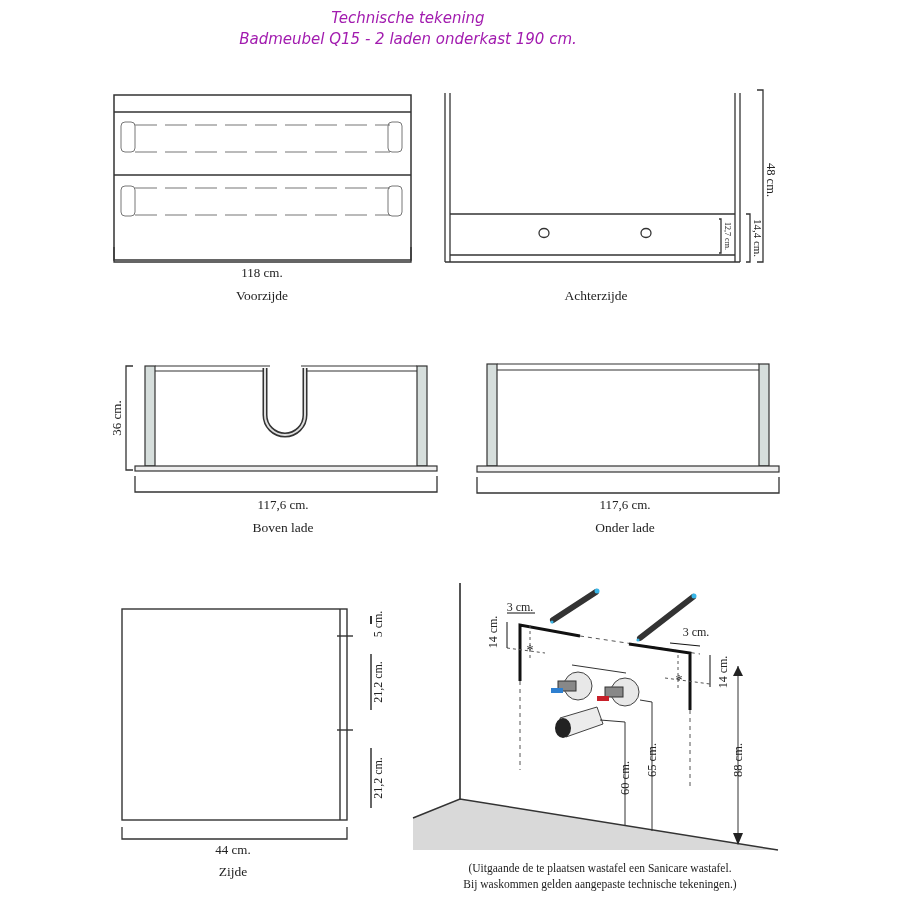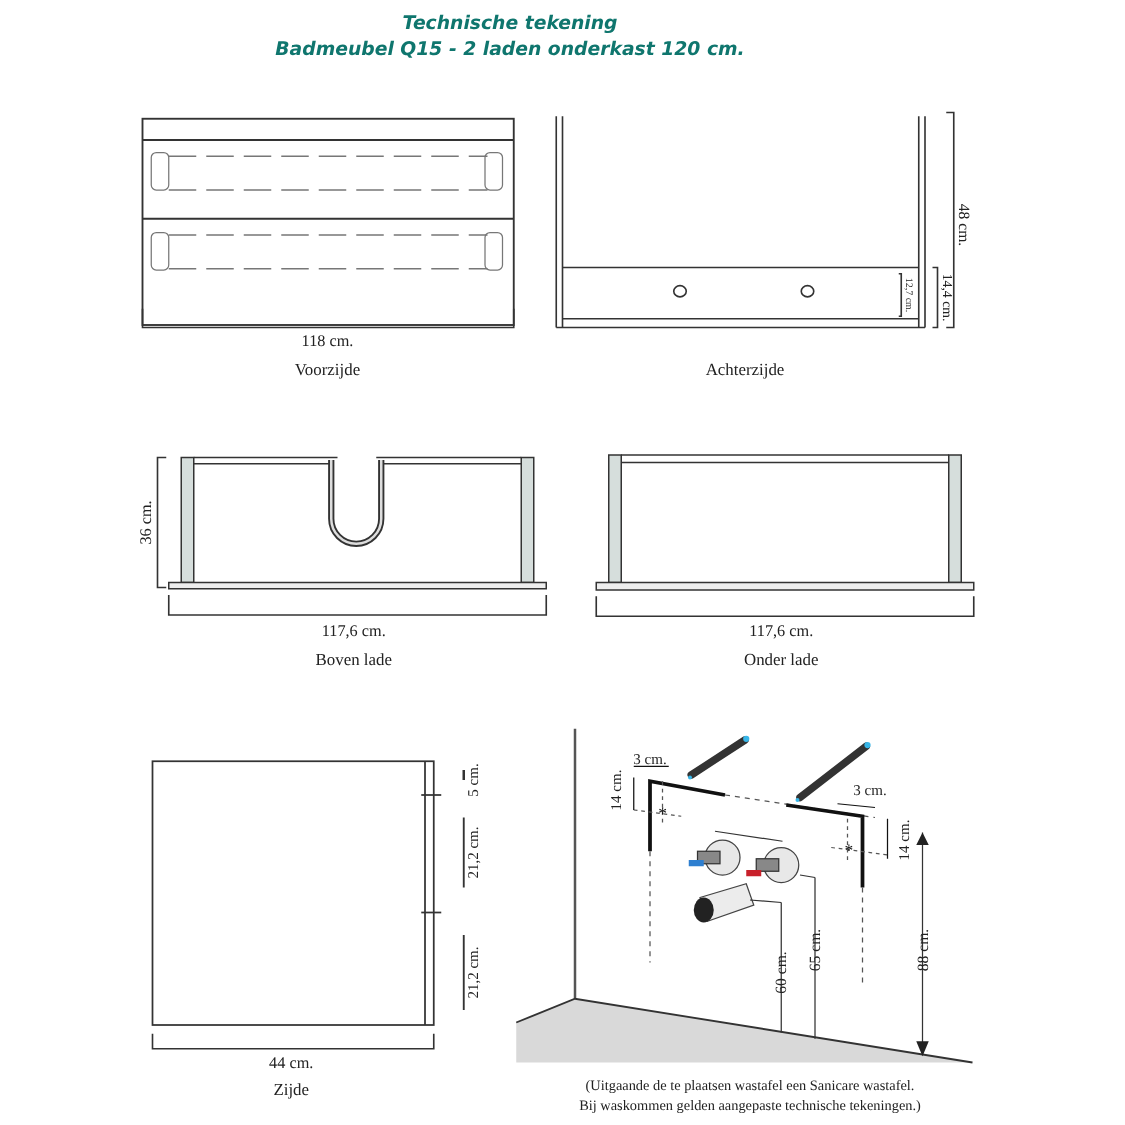--- a/index.html
+++ b/index.html
@@ -1,27 +1,27 @@
 <!DOCTYPE html>
 <html><head>
 <meta charset="utf-8">
 <style>
   html, body { margin:0; padding:0; background:#ffffff; }
   body { width:900px; height:900px; position:relative; overflow:hidden; font-family:"Liberation Serif","DejaVu Serif",serif; color:#222; }
-  .title { position:absolute; left:0; width:816px; text-align:center; font-family:"DejaVu Sans","Liberation Sans",sans-serif; font-style:italic; font-weight:bold; color:#0f766e; }
+  .title { position:absolute; left:0; width:816px; text-align:center; font-family:"DejaVu Sans","Liberation Sans",sans-serif; font-style:italic; font-weight:normal; color:#a21caf; }
   .t1 { top:9px; font-size:15px; }
   .t2 { top:30px; font-size:15px; }
   svg.drawing { position:absolute; left:0; top:0; }
   .lbl { font-family:"Liberation Serif","DejaVu Serif",serif; fill:#222; }
 </style>
 </head>
 <body>
 
 <div class="title t1">Technische tekening</div>
-<div class="title t2">Badmeubel Q15 - 2 laden onderkast 120 cm.</div>
+<div class="title t2">Badmeubel Q15 - 2 laden onderkast 190 cm.</div>
 
 <svg class="drawing" width="900" height="900" viewBox="0 0 900 900">
 
   <g stroke="#333" fill="none">
     <rect x="114" y="95" width="297" height="165" stroke-width="1.5"></rect>
     <line x1="114" y1="112" x2="411" y2="112" stroke-width="1.5"></line>
     <line x1="114" y1="175" x2="411" y2="175" stroke-width="1.5"></line>
 
     <g stroke="#777" stroke-width="1.2" stroke-dasharray="22,8">
       <line x1="135" y1="125" x2="390" y2="125"></line>

